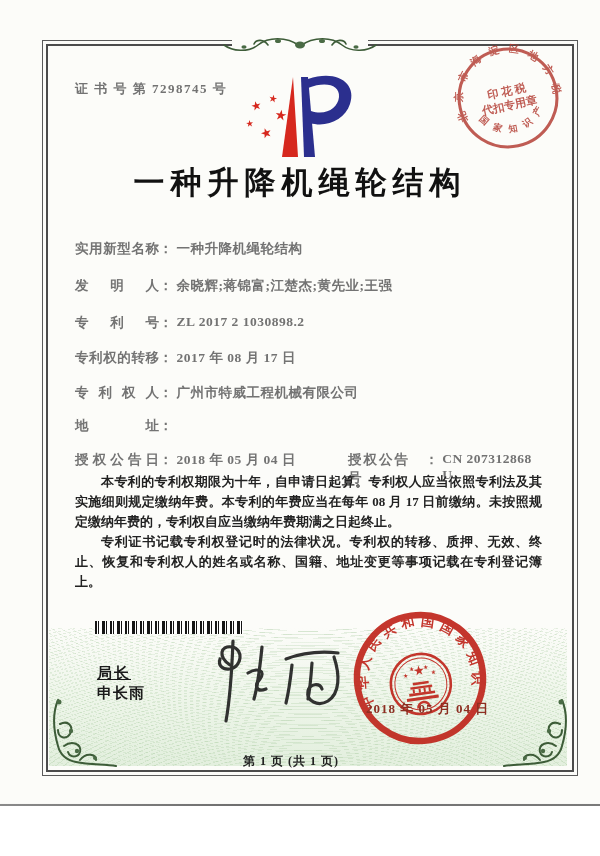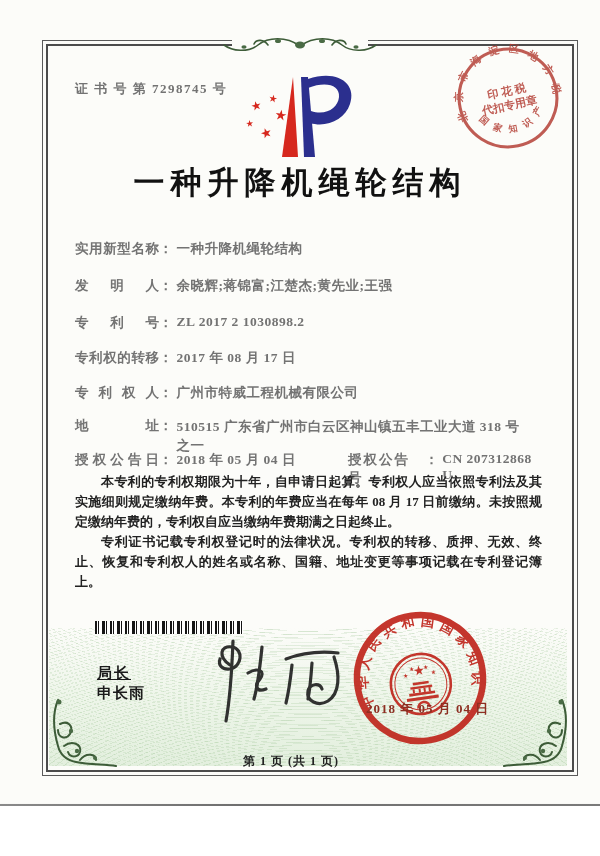--- a/index.html
+++ b/index.html
@@ -119,21 +119,20 @@
     <span class="val">2017 年 08 月 17 日</span>
   </div>
   <div class="row" style="top:384px">
     <span class="lbl">专利权人</span>
       <span class="colon">：</span>
     <span class="val">广州市特威工程机械有限公司</span>
   </div>
   <div class="row" style="top:417px">
     <span class="lbl">地址</span>
       <span class="colon">：</span>
-    <span class="val val-wrap">510515 广东省广州市白云区神山镇五丰工业大道 318 号之一</span>
   </div>
   <div class="row" style="top:451px">
     <span class="lbl">授权公告日</span>
       <span class="colon">：</span>
     <span class="val">2018 年 05 月 04 日</span>
     <span class="pair2">
       <span class="lbl2">授权公告号</span>
         <span>：</span>
       <span class="val">CN 207312868 U</span>
     </span>

